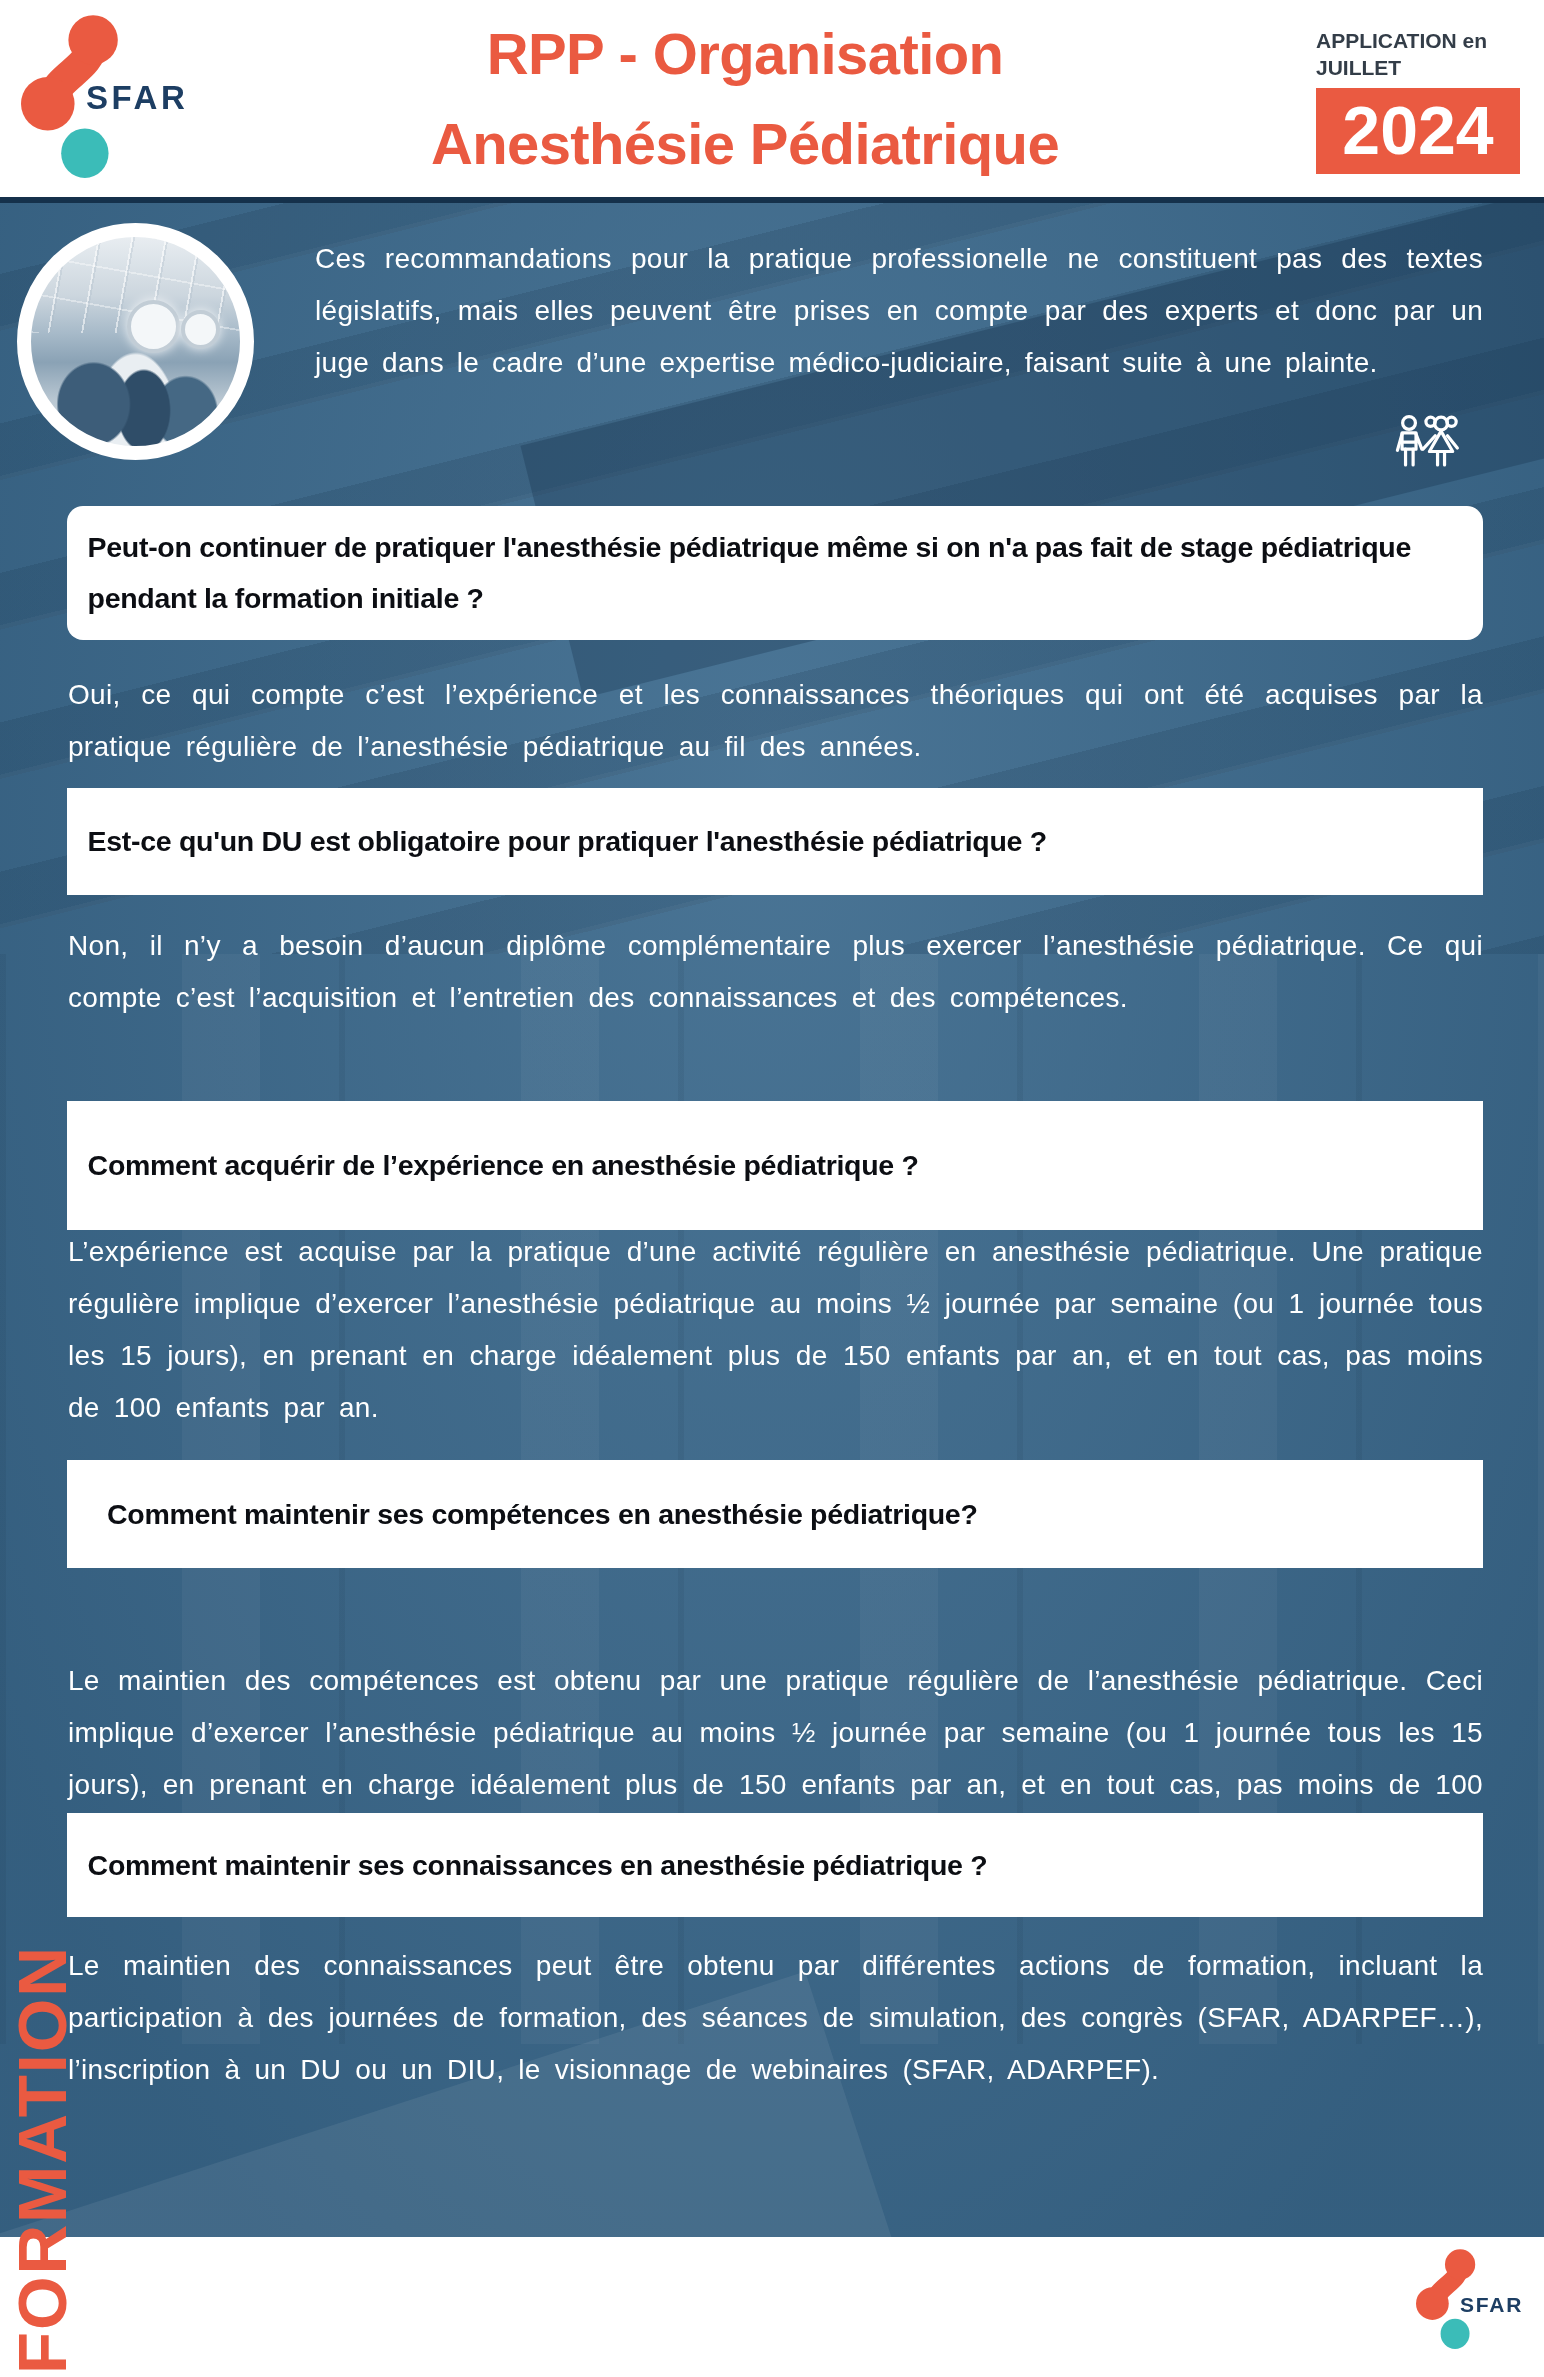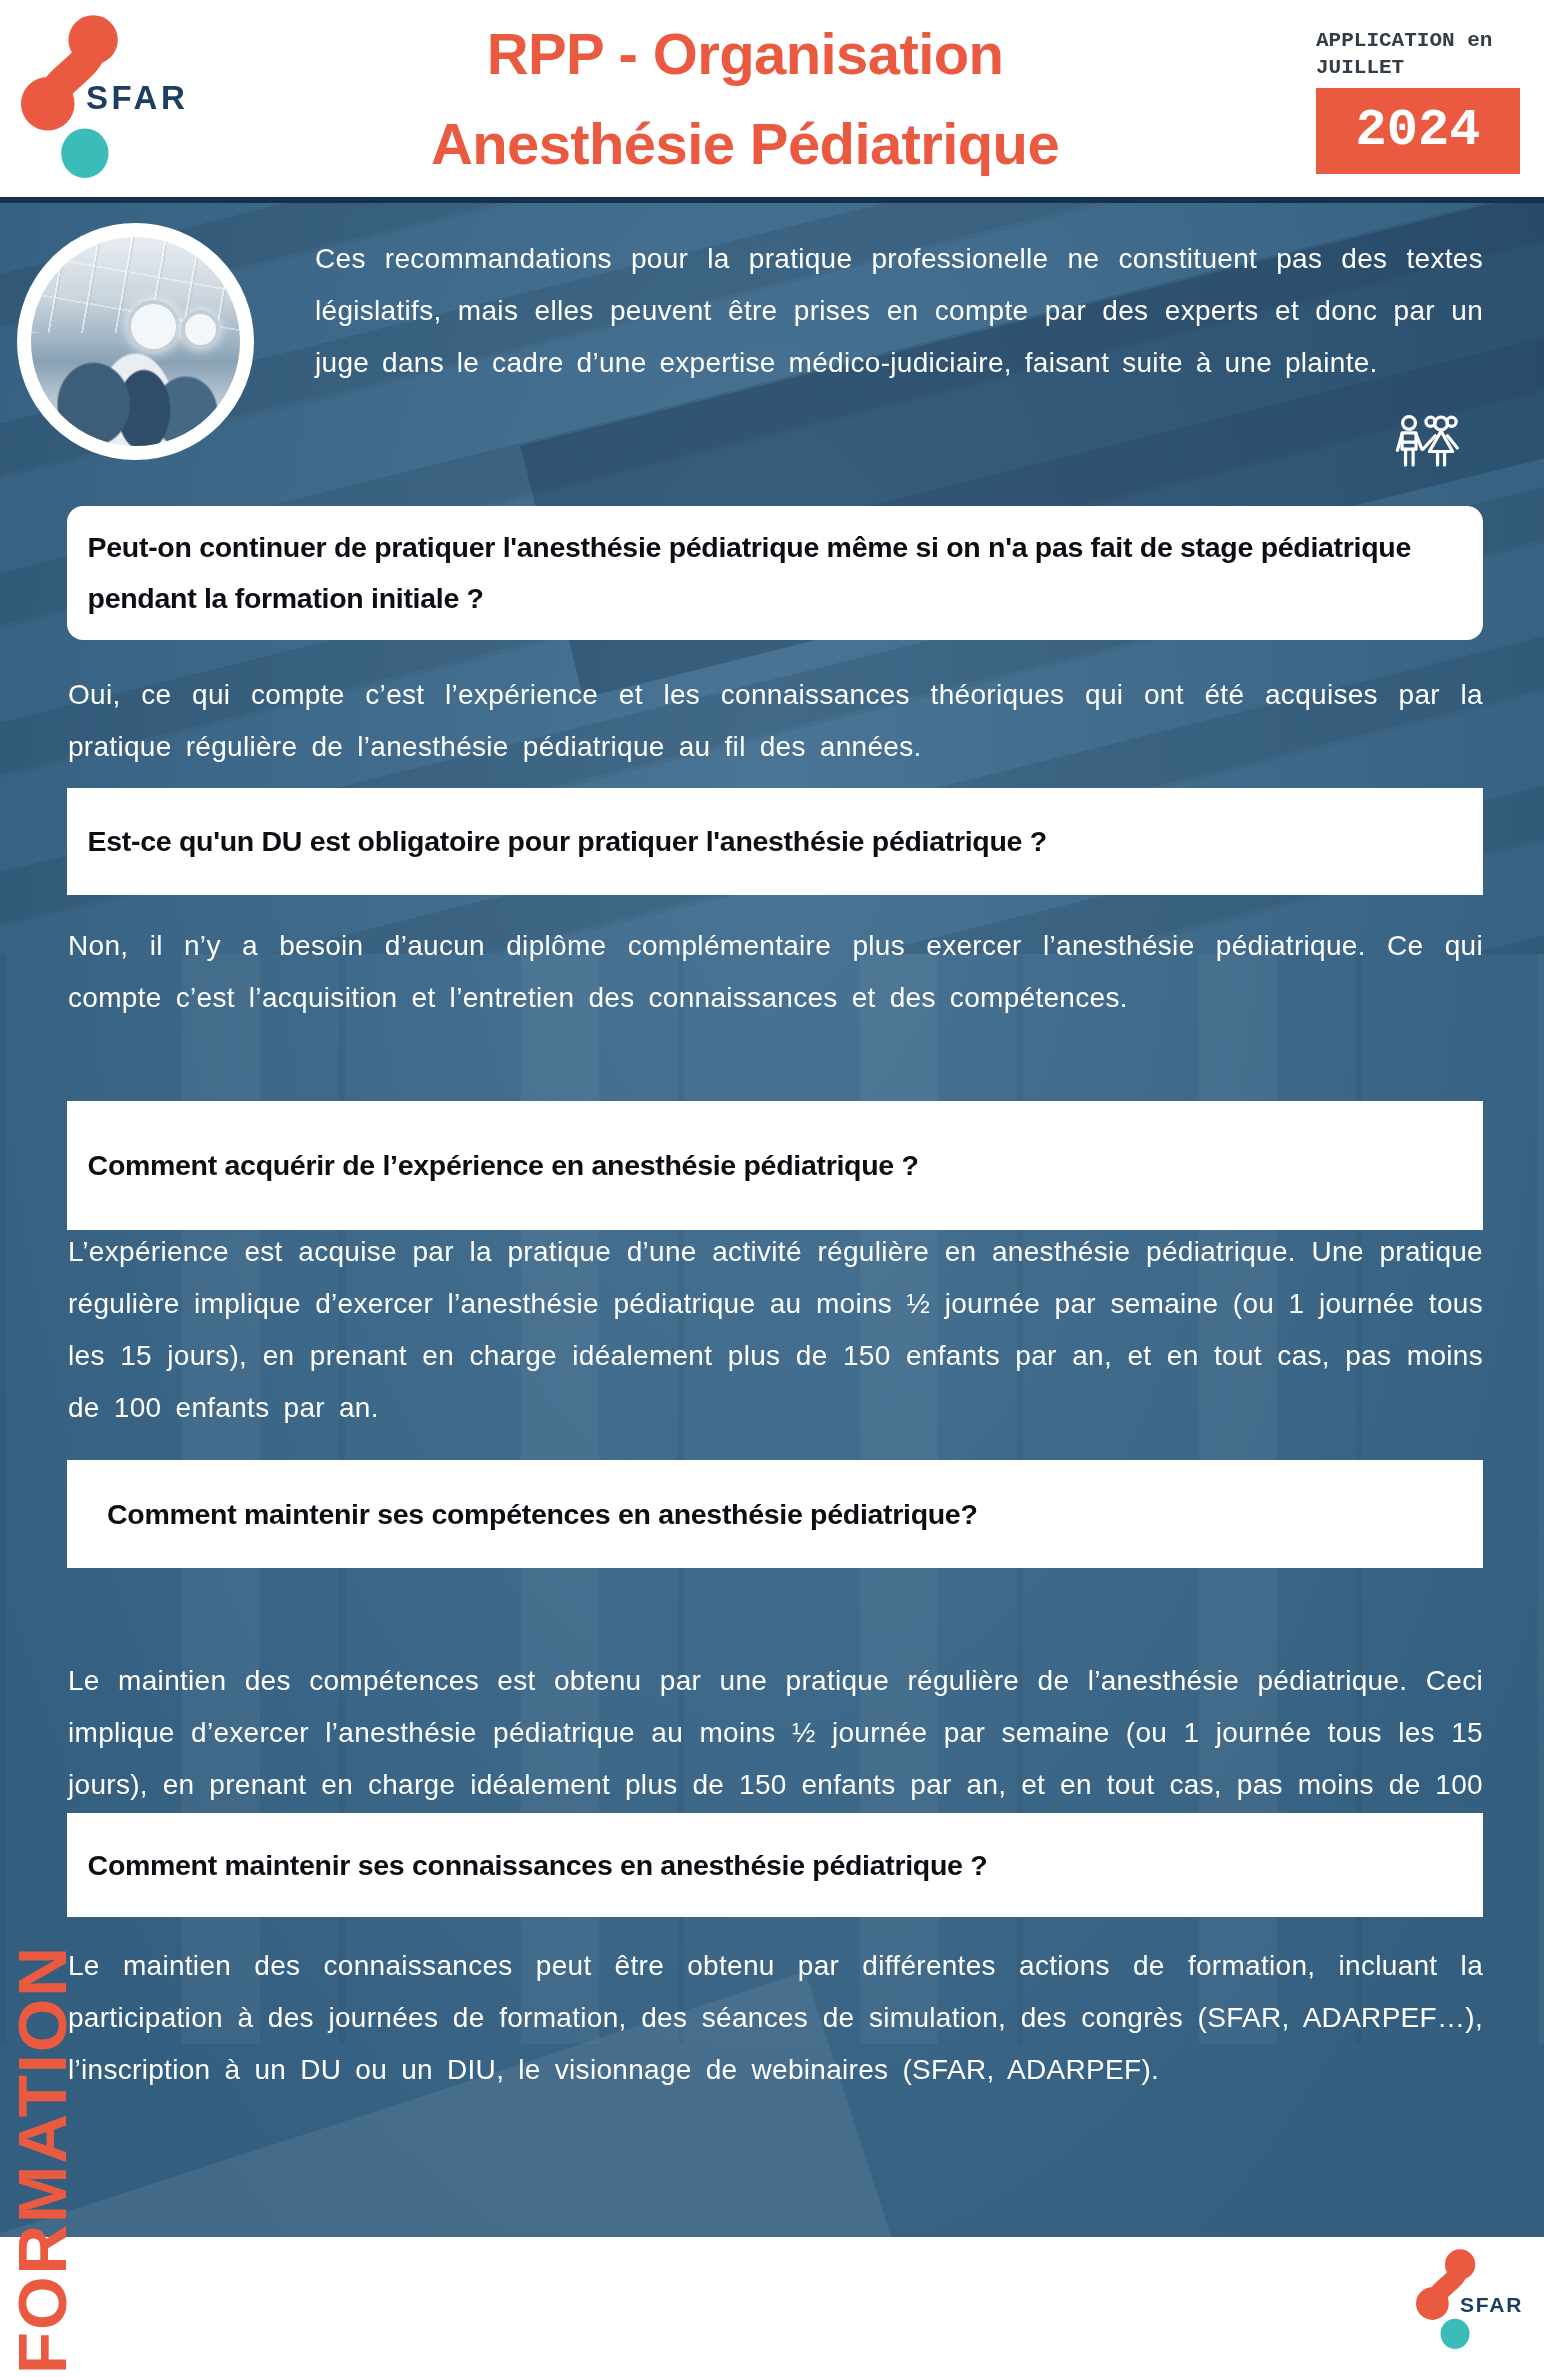--- a/index.html
+++ b/index.html
@@ -14,27 +14,27 @@
   .header{ position:absolute; left:0; top:0; width:1545px; height:197px; background:#ffffff; }
   .logo-svg{ position:absolute; }
   .logo-wordmark{
     position:absolute; font-weight:700; color:#1D3E63; letter-spacing:3.6px;
   }
   .title{
     position:absolute; left:339px; top:8.5px; width:812px;
     text-align:center; color:#EA5A41; font-weight:700;
     font-size:58px; line-height:90px; letter-spacing:-0.6px;
   }
-  .app-block{ position:absolute; left:1316px; top:27px; width:204px;font-family:Liberation Mono, monospace; }
+  .app-block{ position:absolute; left:1316px; top:27px; width:204px; }
   .app-label{
     color:#333D48; font-weight:700; font-size:21px; line-height:27px; letter-spacing:0;
   }
   .year-badge{
     margin-top:7.3px; width:204px; height:86px; background:#EA5A41;
-    color:#ffffff; font-weight:700; font-size:52px; line-height:85px; text-align:center;
+    color:#ffffff; font-weight:700; font-size:68px; line-height:85px; text-align:center;
   }
 
   
   .main{
     position:absolute; left:0; top:197px; width:1545px; height:2040px;
     background:#3C6A8D; overflow:hidden;
   }
   .topline{ position:absolute; left:0; top:0; width:1545px; height:5.5px; background:#15314B; }
   .bg-vignette{ position:absolute; inset:0;
     background:radial-gradient(ellipse at 50% 28%, rgba(255,255,255,0.07) 0%, rgba(12,33,53,0.16) 85%); }

